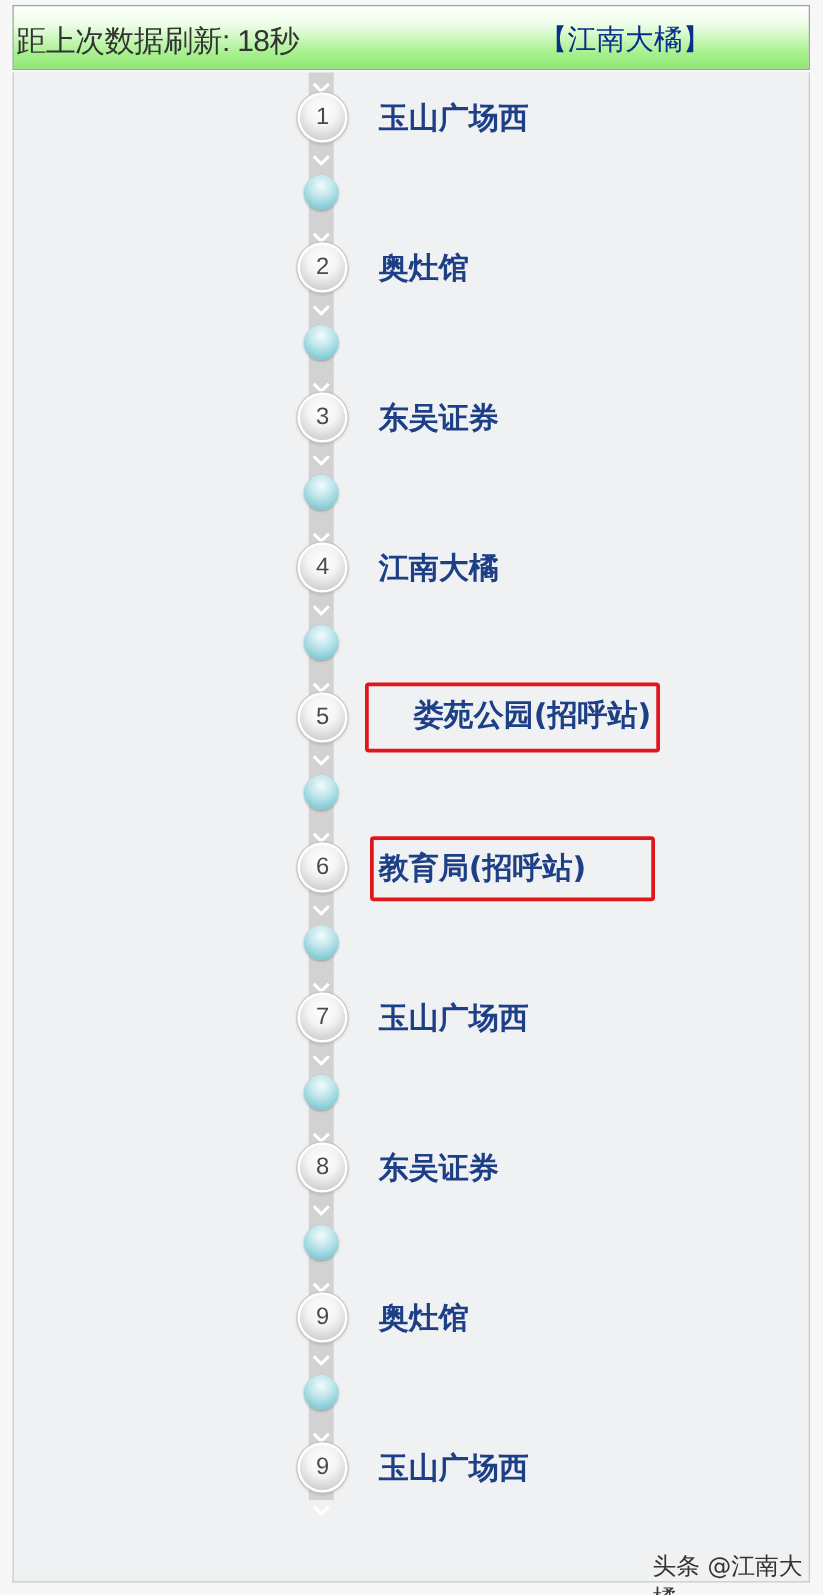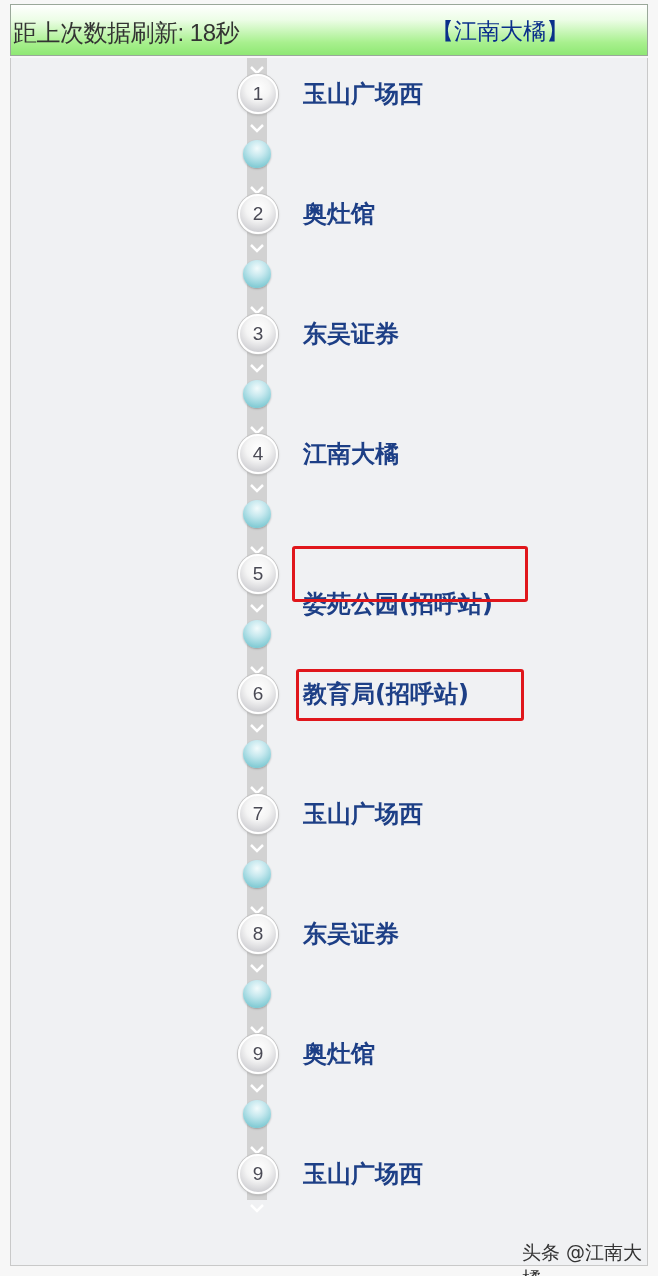--- a/index.html
+++ b/index.html
@@ -104,21 +104,21 @@
     <div class="stop" style="top: 434px;">4</div>
     <span class="name" style="top: 438px;">江南大橘</span>
     <div class="dot" style="top: 500px;"></div>
     <div class="chev" style="top: 540px;"><svg width="16" height="10" viewBox="0 0 16 10">
         <polyline points="2,2 8,8 14,2" fill="none" stroke="#ffffff" stroke-width="2.5"></polyline>
       </svg></div>
     <div class="chev" style="top: 598px;"><svg width="16" height="10" viewBox="0 0 16 10">
         <polyline points="2,2 8,8 14,2" fill="none" stroke="#ffffff" stroke-width="2.5"></polyline>
       </svg></div>
     <div class="stop" style="top: 554px;">5</div>
-    <span class="name" style="top: 588px;">娄苑公园(招呼站)</span>
+    <span class="name" style="top: 556px; margin-left: 28px;">娄苑公园(招呼站)</span>
     <div class="hl" style="left: 292px; top: 546px; width: 236px; height: 56px;"></div>
     <div class="dot" style="top: 620px;"></div>
     <div class="chev" style="top: 660px;"><svg width="16" height="10" viewBox="0 0 16 10">
         <polyline points="2,2 8,8 14,2" fill="none" stroke="#ffffff" stroke-width="2.5"></polyline>
       </svg></div>
     <div class="chev" style="top: 718px;"><svg width="16" height="10" viewBox="0 0 16 10">
         <polyline points="2,2 8,8 14,2" fill="none" stroke="#ffffff" stroke-width="2.5"></polyline>
       </svg></div>
     <div class="stop" style="top: 674px;">6</div>
     <span class="name" style="top: 678px;">教育局(招呼站)</span>

